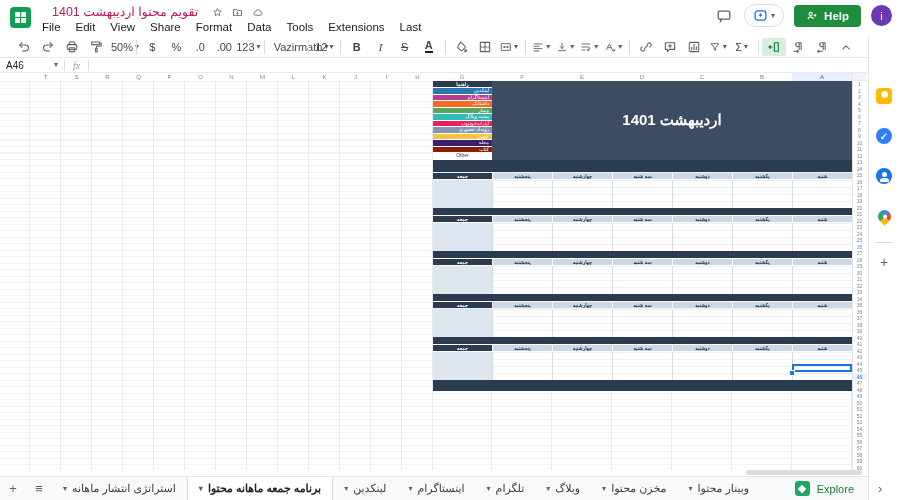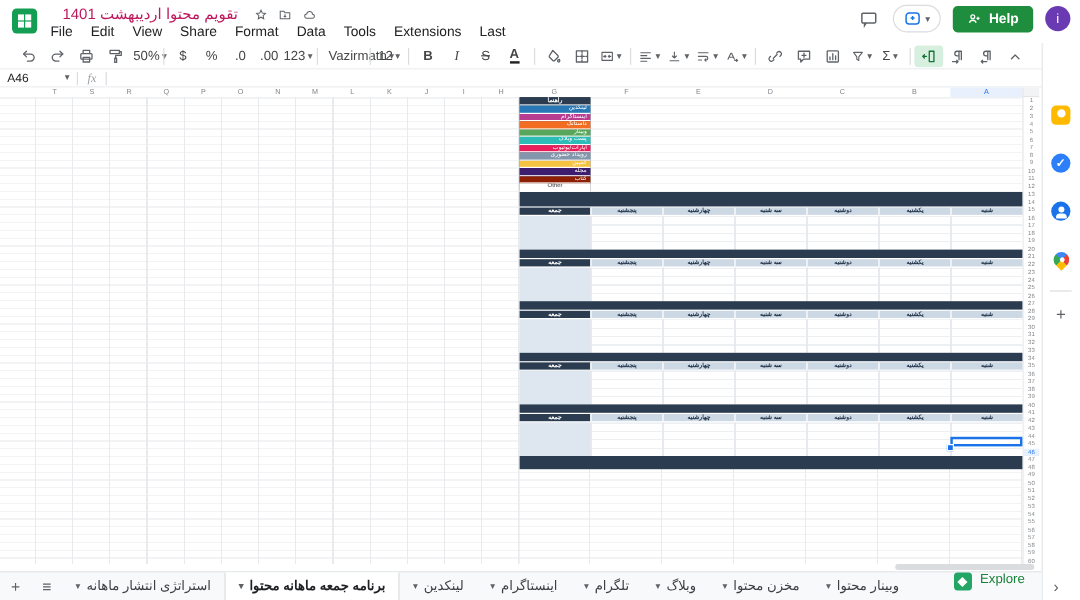--- a/index.html
+++ b/index.html
@@ -97,21 +97,21 @@
   .sp-div{position:absolute;left:6px;width:18px;height:1px;background:#dadce0}
   .sp-plus{color:#5f6368;font-size:14px}
   
   #hscroll{left:746px;top:470px;width:116px;height:5px;background:#dadce0;border-radius:3px}
   #tabbar{left:0;top:476px;width:868px;height:24px;background:#f8f9fa;border-top:1px solid #e3e6e9;
           display:flex;align-items:stretch;box-sizing:border-box}
   .tb-iconbtn{width:26px;display:flex;align-items:center;justify-content:center;color:#5f6368;font-size:13px}
   .sheet-tab{display:flex;align-items:center;gap:5px;padding:0 11px;font-size:11px;color:#3c4043;white-space:nowrap}
   .sheet-tab .lbl{direction:rtl}
   .sheet-tab.active{background:#fff;border-left:1px solid #dadce0;border-right:1px solid #dadce0;font-weight:bold;color:#202124}
-  .explore{margin-left:auto;display:flex;align-items:flex-start;gap:7px;padding:0 14px}
+  .explore{margin-left:auto;display:flex;align-items:center;gap:7px;padding:0 14px}
   .explore .ic{width:15px;height:15px;background:#23a566;border-radius:3px;display:flex;align-items:center;justify-content:center}
   .explore .ic i{width:6px;height:6px;background:#fff;transform:rotate(45deg)}
   .explore .tx{color:#188038;font-size:11px}
   #panel-chevron{left:878px;top:481px;color:#5f6368;font-size:13px}
   svg{display:block}
 </style>
 </head>
 <body>
 
 <div class="stage">
@@ -450,20 +450,23 @@
       <div class="rn" style="top: 344.5px;">54</div>
       <div class="rn" style="top: 351px;">55</div>
       <div class="rn" style="top: 357.5px;">56</div>
       <div class="rn" style="top: 364px;">57</div>
       <div class="rn" style="top: 370.5px;">58</div>
       <div class="rn" style="top: 377px;">59</div>
       <div class="rn" style="top: 383.5px;">60</div>
     </div>
 
   <div class="abs" id="calendar">
+    <div class="title-block">
+      <span class="cal-title" dir="rtl">اردیبهشت 1401</span>
+    </div>
     <div class="legend">
         <div class="lg-head">راهنما</div>
         <div class="lg-row" style="background: rgb(40, 120, 181);">لینکدین</div>
         <div class="lg-row" style="background: rgb(183, 61, 144);">اینستاگرام</div>
         <div class="lg-row" style="background: rgb(242, 109, 33);">داستانک</div>
         <div class="lg-row" style="background: rgb(88, 166, 92);">وبینار</div>
         <div class="lg-row" style="background: rgb(45, 189, 182);">پست وبلاگ</div>
         <div class="lg-row" style="background: rgb(233, 30, 90);">آپارات/یوتیوب</div>
         <div class="lg-row" style="background: rgb(132, 150, 171);">رویداد حضوری</div>
         <div class="lg-row" style="background: rgb(245, 195, 66);">کمپین</div>

